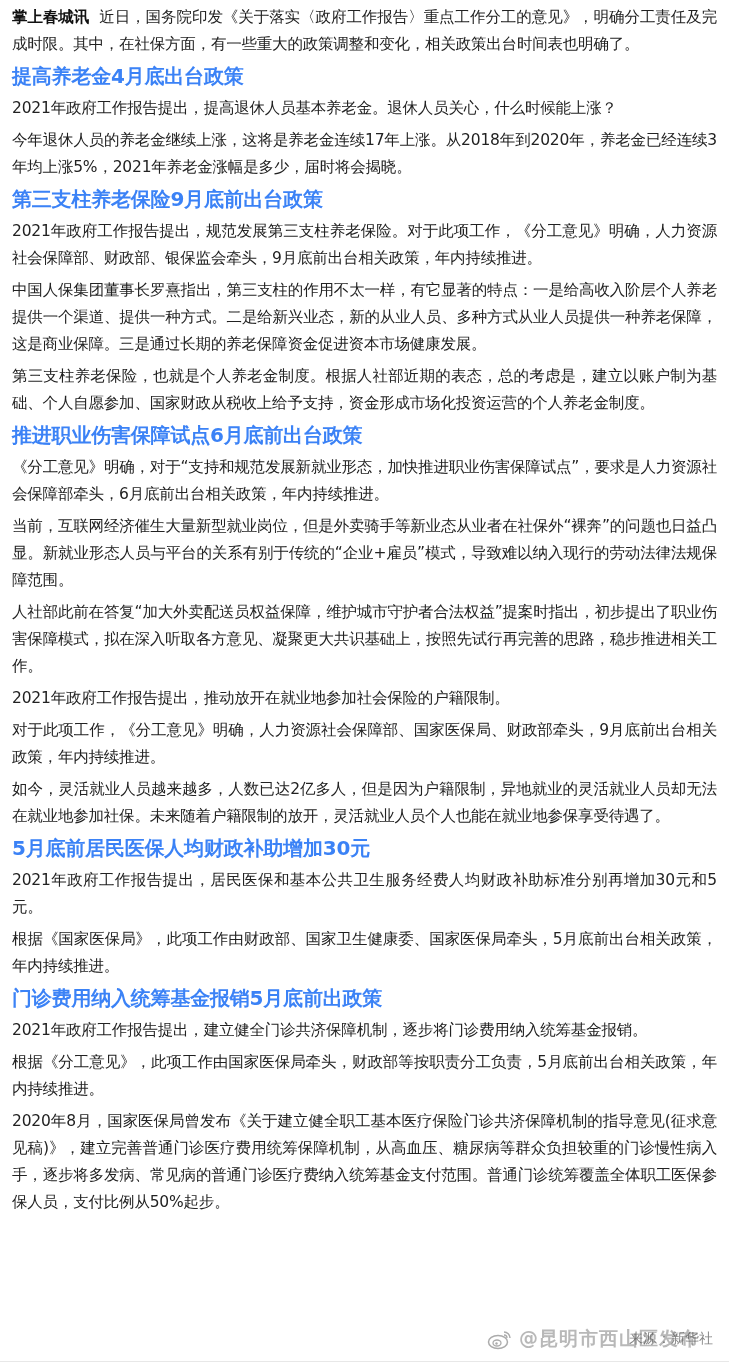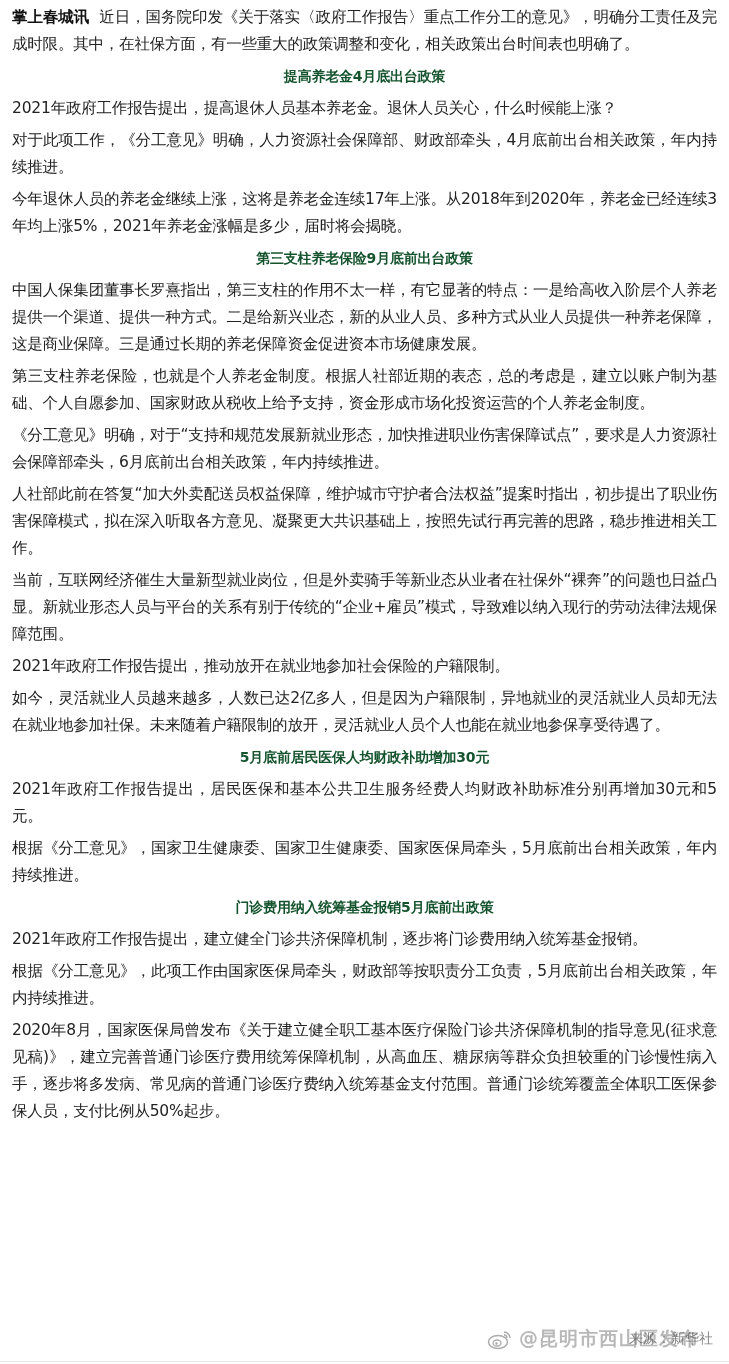--- a/index.html
+++ b/index.html
@@ -26,27 +26,26 @@
     margin: 0 0 5px 0;
     text-align: justify;
     letter-spacing: -0.2px;
   }
   .lead-source {
     font-weight: bold;
     color: #111111;
     margin-right: 10px;
   }
   .section-heading {
-    font-size: 14px;
+    font-size: 20px;
     line-height: 27px;
     font-weight: bold;
-    color: #14532d;
+    color: #3b82f6;
     margin: 0 0 5px 0;
     letter-spacing: -0.2px;
-    text-align: center;
   }
   .watermark {
     position: absolute;
     right: 30px;
     bottom: 12px;
     display: flex;
     align-items: center;
     gap: 6px;
     color: rgba(160,160,160,0.75);
     font-size: 19px;
@@ -77,45 +76,47 @@
 <body>
 
 <div class="article">
   <p class="para">
     <span class="lead-source">掌上春城讯</span><span>近日，国务院印发《关于落实〈政府工作报告〉重点工作分工的意见》，明确分工责任及完成时限。其中，在社保方面，有一些重大的政策调整和变化，相关政策出台时间表也明确了。</span>
   </p>
 
   <div>
     <h3 class="section-heading">提高养老金4月底出台政策</h3>
     <p class="para">2021年政府工作报告提出，提高退休人员基本养老金。退休人员关心，什么时候能上涨？</p>
-    <p class="para">对于此项工作，《分工意见》明确，人力资源社会保障部、财政部牵头，4月底前出台相关政策，年内持续推进。</p>
     <p class="para">今年退休人员的养老金继续上涨，这将是养老金连续17年上涨。从2018年到2020年，养老金已经连续3年均上涨5%，2021年养老金涨幅是多少，届时将会揭晓。</p>
   </div>
 
   <div>
     <h3 class="section-heading">第三支柱养老保险9月底前出台政策</h3>
+    <p class="para">2021年政府工作报告提出，规范发展第三支柱养老保险。对于此项工作，《分工意见》明确，人力资源社会保障部、财政部、银保监会牵头，9月底前出台相关政策，年内持续推进。</p>
     <p class="para">中国人保集团董事长罗熹指出，第三支柱的作用不太一样，有它显著的特点：一是给高收入阶层个人养老提供一个渠道、提供一种方式。二是给新兴业态，新的从业人员、多种方式从业人员提供一种养老保障，这是商业保障。三是通过长期的养老保障资金促进资本市场健康发展。</p>
     <p class="para">第三支柱养老保险，也就是个人养老金制度。根据人社部近期的表态，总的考虑是，建立以账户制为基础、个人自愿参加、国家财政从税收上给予支持，资金形成市场化投资运营的个人养老金制度。</p>
   </div>
 
   <div>
+    <h3 class="section-heading">推进职业伤害保障试点6月底前出台政策</h3>
     <p class="para">《分工意见》明确，对于“支持和规范发展新就业形态，加快推进职业伤害保障试点”，要求是人力资源社会保障部牵头，6月底前出台相关政策，年内持续推进。</p>
+    <p class="para">当前，互联网经济催生大量新型就业岗位，但是外卖骑手等新业态从业者在社保外“裸奔”的问题也日益凸显。新就业形态人员与平台的关系有别于传统的“企业+雇员”模式，导致难以纳入现行的劳动法律法规保障范围。</p>
     <p class="para">人社部此前在答复“加大外卖配送员权益保障，维护城市守护者合法权益”提案时指出，初步提出了职业伤害保障模式，拟在深入听取各方意见、凝聚更大共识基础上，按照先试行再完善的思路，稳步推进相关工作。</p>
-    <p class="para">当前，互联网经济催生大量新型就业岗位，但是外卖骑手等新业态从业者在社保外“裸奔”的问题也日益凸显。新就业形态人员与平台的关系有别于传统的“企业+雇员”模式，导致难以纳入现行的劳动法律法规保障范围。</p>
   </div>
 
   <div>
     <p class="para">2021年政府工作报告提出，推动放开在就业地参加社会保险的户籍限制。</p>
+    <p class="para">对于此项工作，《分工意见》明确，人力资源社会保障部、国家医保局、财政部牵头，9月底前出台相关政策，年内持续推进。</p>
     <p class="para">如今，灵活就业人员越来越多，人数已达2亿多人，但是因为户籍限制，异地就业的灵活就业人员却无法在就业地参加社保。未来随着户籍限制的放开，灵活就业人员个人也能在就业地参保享受待遇了。</p>
   </div>
 
   <div>
     <h3 class="section-heading">5月底前居民医保人均财政补助增加30元</h3>
     <p class="para">2021年政府工作报告提出，居民医保和基本公共卫生服务经费人均财政补助标准分别再增加30元和5元。</p>
-    <p class="para">根据《分工意见》，国家卫生健康委、国家卫生健康委、国家医保局牵头，5月底前出台相关政策，年内持续推进。</p>
+    <p class="para">根据《国家医保局》，此项工作由财政部、国家卫生健康委、国家医保局牵头，5月底前出台相关政策，年内持续推进。</p>
   </div>
 
   <div>
     <h3 class="section-heading">门诊费用纳入统筹基金报销5月底前出政策</h3>
     <p class="para">2021年政府工作报告提出，建立健全门诊共济保障机制，逐步将门诊费用纳入统筹基金报销。</p>
     <p class="para">根据《分工意见》，此项工作由国家医保局牵头，财政部等按职责分工负责，5月底前出台相关政策，年内持续推进。</p>
     <p class="para">2020年8月，国家医保局曾发布《关于建立健全职工基本医疗保险门诊共济保障机制的指导意见(征求意见稿)》，建立完善普通门诊医疗费用统筹保障机制，从高血压、糖尿病等群众负担较重的门诊慢性病入手，逐步将多发病、常见病的普通门诊医疗费纳入统筹基金支付范围。普通门诊统筹覆盖全体职工医保参保人员，支付比例从50%起步。</p>
   </div>
 </div>
 

